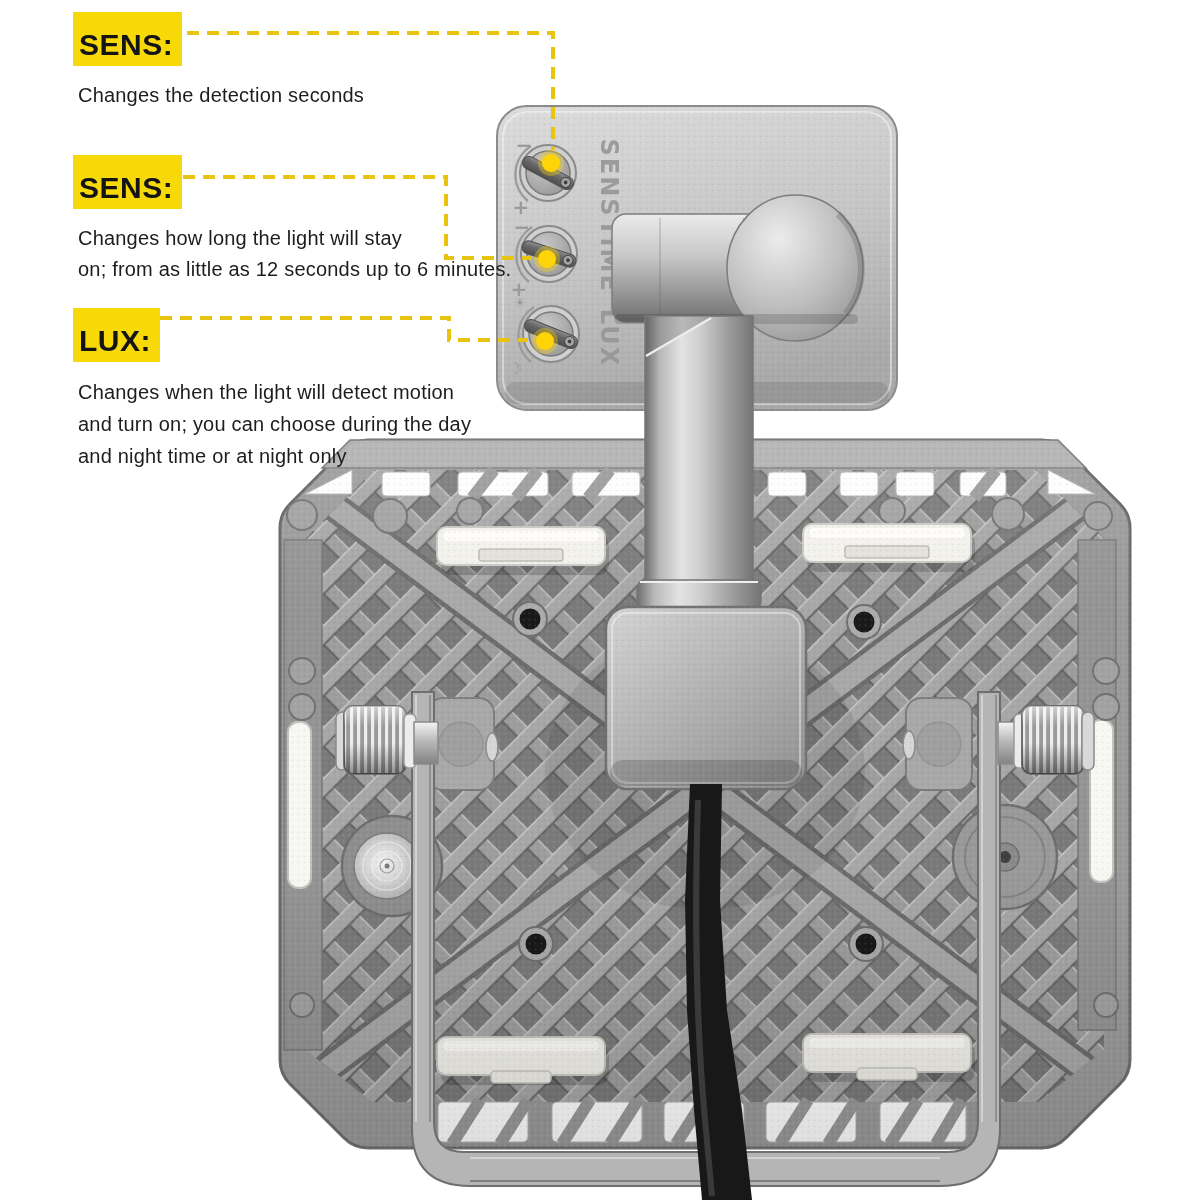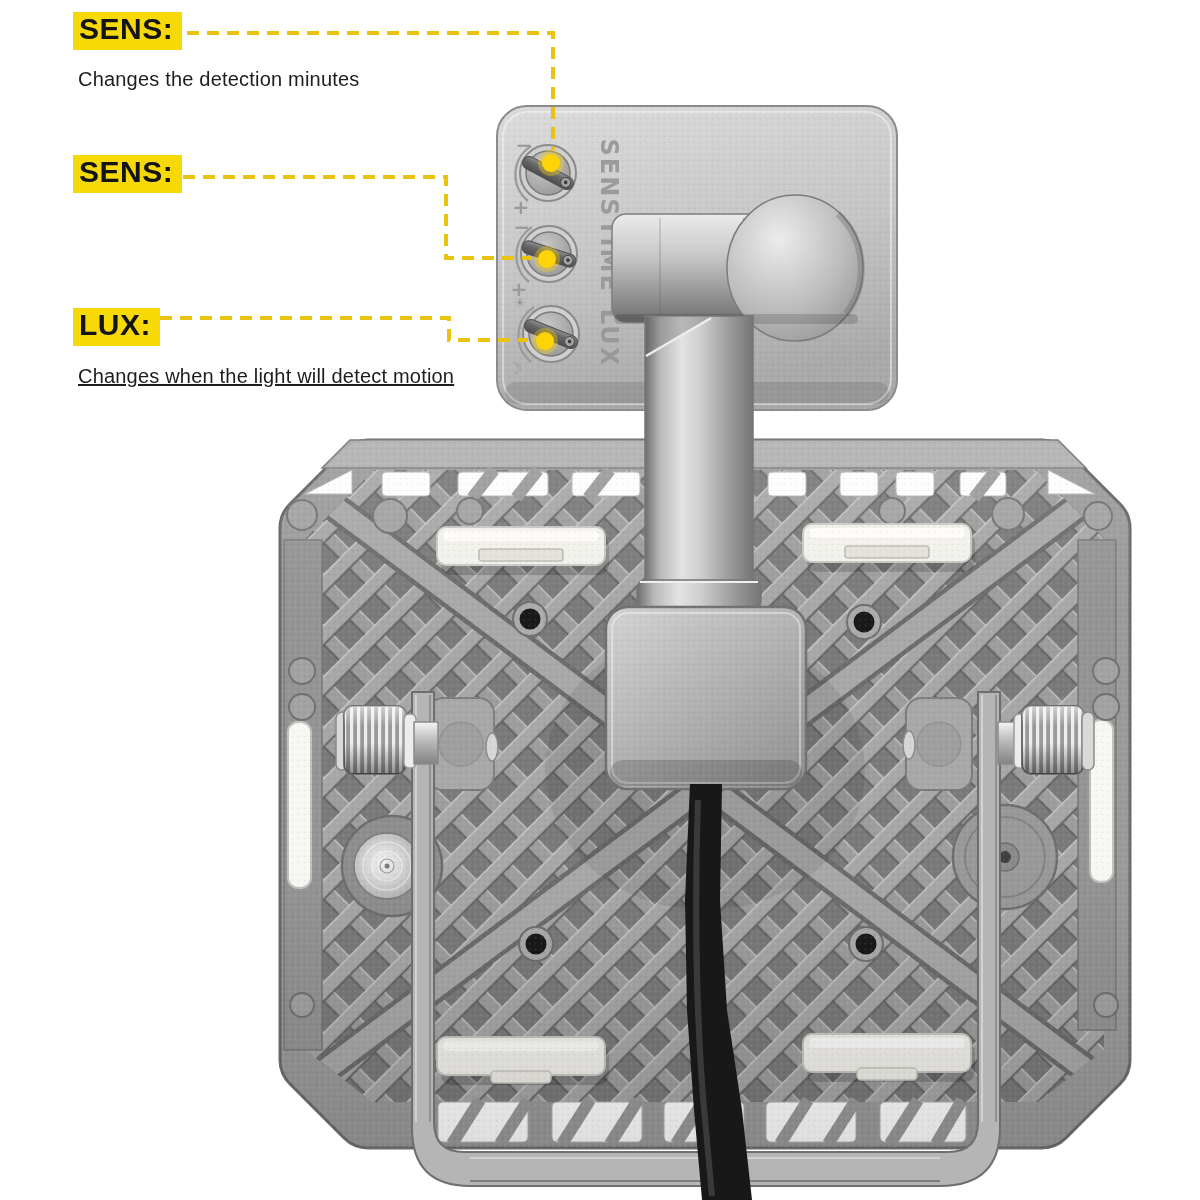--- a/index.html
+++ b/index.html
@@ -1,27 +1,27 @@
 <!DOCTYPE html>
 <html><head>
 <meta charset="utf-8">
 <style>
   html,body{margin:0;padding:0;background:#ffffff;}
   .stage{position:relative;width:1200px;height:1200px;background:#ffffff;
          font-family:"Liberation Sans",sans-serif;overflow:hidden;}
   svg.art{position:absolute;left:0;top:0;width:1200px;height:1200px;}
   .callout{position:absolute;z-index:5;}
   .hl{display:inline-block;background:#f8d908;color:#141414;font-weight:700;
-      font-size:30px;line-height:1.15;padding:0 9px 3px 6px;letter-spacing:.5px;}
+      font-size:30px;line-height:1.15;padding:16px 9px 3px 6px;letter-spacing:.5px;}
   .para{margin-top:14px;padding-left:5px;font-size:20px;line-height:31px;
         color:#1d1d1d;white-space:nowrap;letter-spacing:.2px;}
   #c-sens{left:73px;top:12px;}
   #c-time{left:73px;top:155px;}
   #c-lux{left:73px;top:308px;}
-  #c-lux .para{line-height:32px;text-decoration:underline;}
+  #c-lux .para{line-height:32px;}
   .emboss{font-family:"DejaVu Sans","Liberation Sans",sans-serif;font-weight:700;
           fill:#979797;opacity:.92;}
 </style>
 </head>
 <body>
 
 <div class="stage">
 
 <svg class="art" viewBox="0 0 1200 1200">
   <defs>
@@ -369,28 +369,34 @@
   <g fill="none" stroke="#e8c411" stroke-width="4" stroke-dasharray="12 8">
     <polyline points="167,33 553,33 553,150"></polyline>
     <polyline points="163,177 446,177 446,258 532,258"></polyline>
     <polyline points="160,318 449,318 449,340 528,340"></polyline>
   </g>
 </svg>
 
   <div class="callout" id="c-sens">
     <span class="hl">SENS:</span>
     <div class="para">
-      <div>Changes the detection minutes</div>
+      <div>Changes the detection seconds</div>
     </div>
   </div>
 
   <div class="callout" id="c-time">
     <span class="hl">SENS:</span>
+    <div class="para">
+      <div>Changes how long the light will stay</div>
+      <div>on; from as little as 12 seconds up to 6 minutes.</div>
+    </div>
   </div>
 
   <div class="callout" id="c-lux">
     <span class="hl">LUX:</span>
     <div class="para">
       <div>Changes when the light will detect motion</div>
+      <div>and turn on; you can choose during the day</div>
+      <div>and night time or at night only</div>
     </div>
   </div>
 
 </div>
 
 </body></html>

